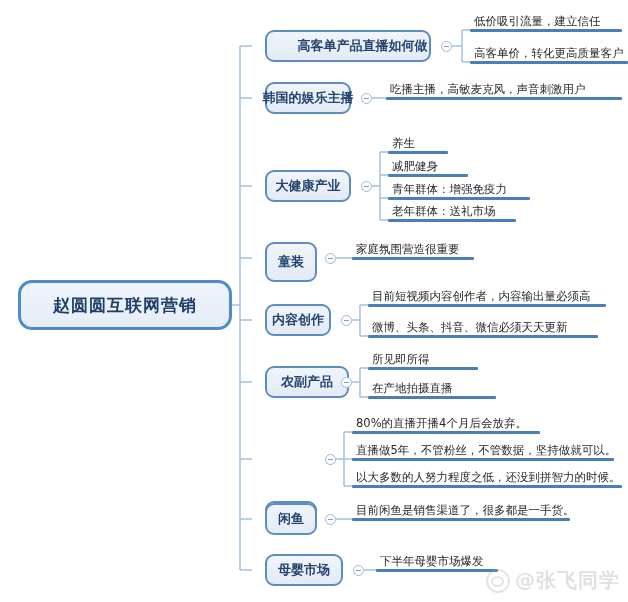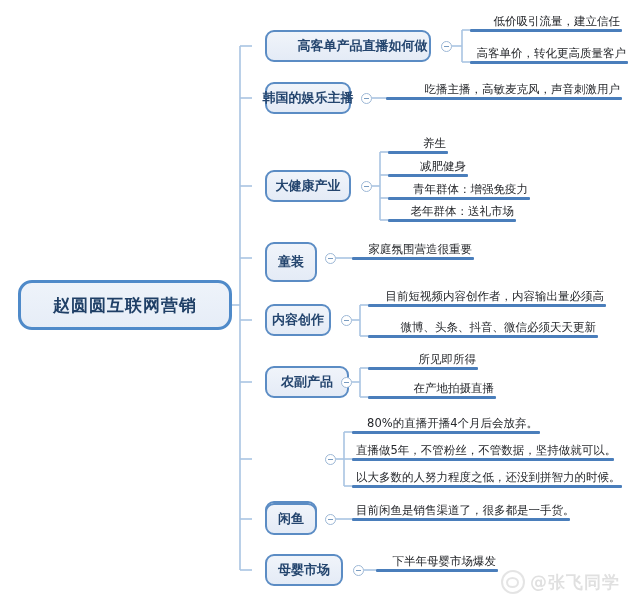--- a/index.html
+++ b/index.html
@@ -58,21 +58,20 @@
     left:2px;top:4px;
     width:5px;height:1px;
     background:#7a9cc0;
   }
 
   
   .leaf{
     position:absolute;
     box-sizing:border-box;
     white-space:nowrap;
-    text-align:right;
   }
   .leaf .leaf-text{
     display:block;
     color:#26282c;
     font-size:11.5px;
     line-height:14px;
     padding:0 2px 1px 4px;
     white-space:nowrap;
   }
   .leaf .leaf-rule{
@@ -84,21 +83,21 @@
 
   
   #watermark{
     position:absolute;
     right:8px;bottom:8px;
     display:flex;align-items:center;gap:5px;
     opacity:.30;
     pointer-events:none;
   }
   #watermark .wm-text{
-    font-size:17px;
+    font-size:20px;
     font-weight:bold;
     color:#9a9a9a;
     letter-spacing:1px;
     white-space:nowrap;
   }
   #watermark .wm-logo{
     width:20px;height:20px;
     border-radius:50%;
     border:2px solid #a8a8a8;
     position:relative;

